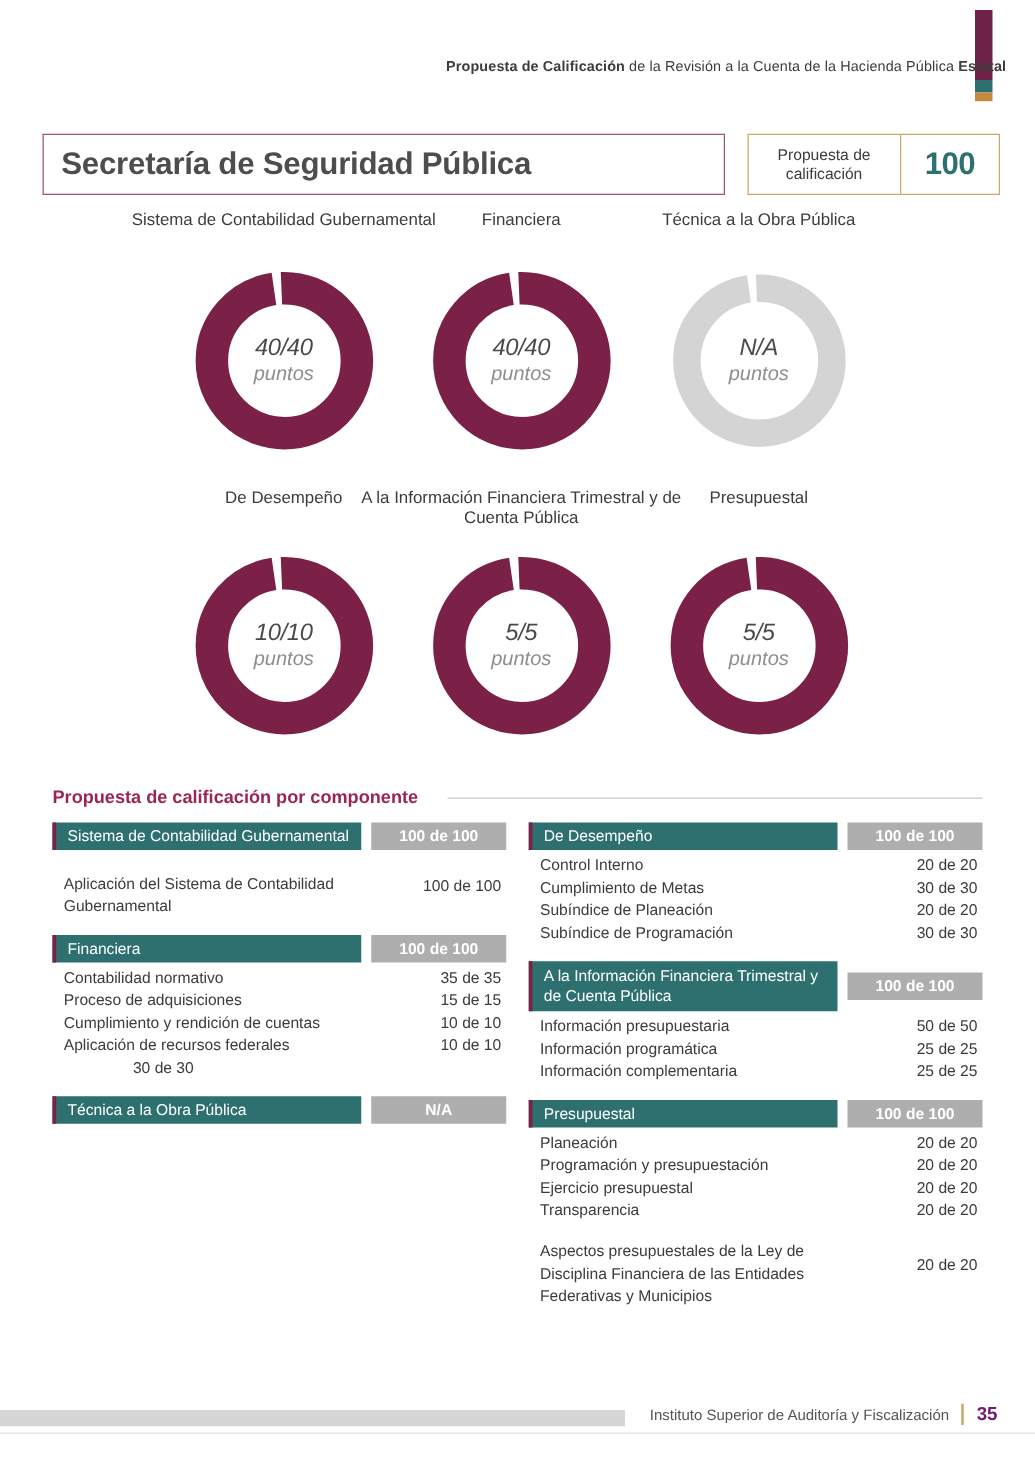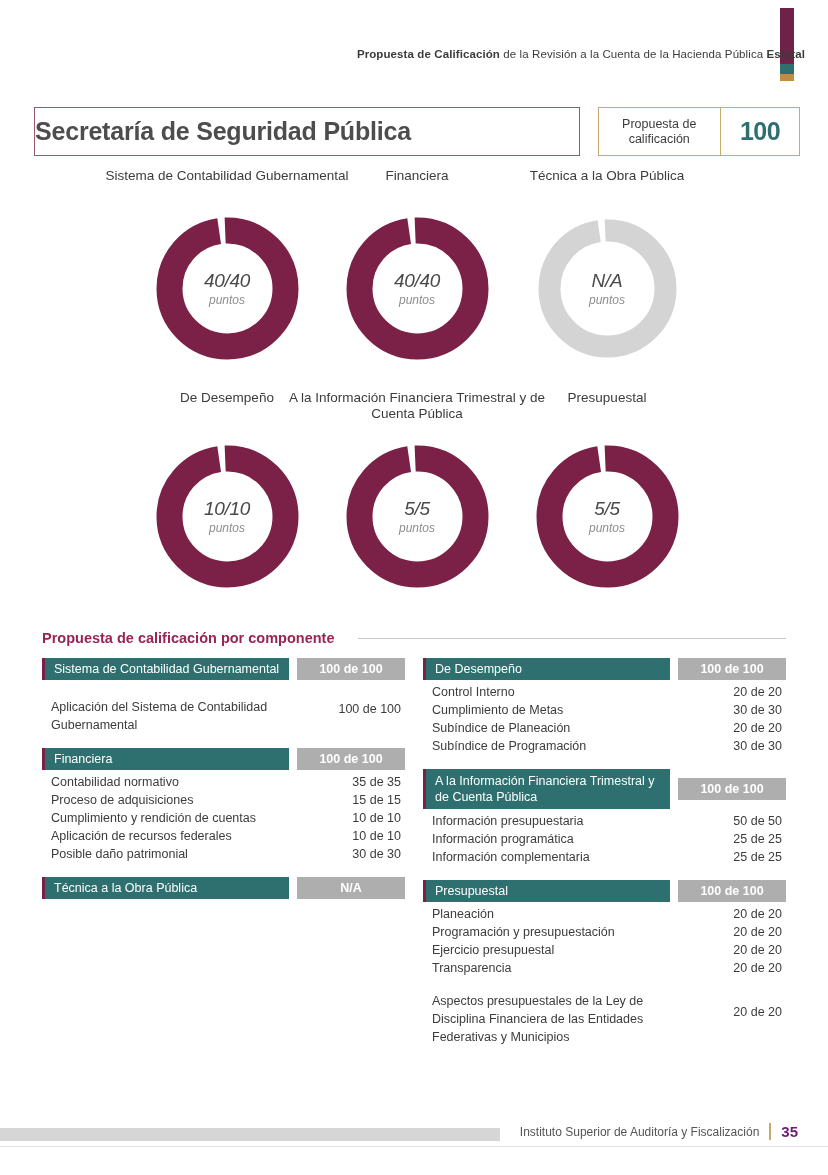--- a/index.html
+++ b/index.html
@@ -27,21 +27,21 @@
   .corner-mark .m3 { height: 7px;  background:#c58a3d; }
 
   
   .title-row {
     position: absolute; top: 107px; left: 34px; right: 30px;
     display: flex; align-items: stretch; gap: 18px;
   }
   .title-box {
     flex: 0 0 546px; height: 49px;
     border: 1.5px solid #9d5574; background:#fff;
-    display:flex; align-items:center; 
+    display:flex; align-items:center; padding-left: 14px;
   }
   .title-box .t {
     font-size: 25px; font-weight: bold; color:#4d4d4d; letter-spacing:-.2px;
   }
   .score-box {
     flex: 0 0 202px; height: 49px;
     border: 1.5px solid #c8a96a; background:#fff;
     display:flex; align-items:center;
   }
   .score-label {
@@ -66,21 +66,21 @@
     font-size: 13.5px; line-height: 16px; color:#3c3c3c; min-height: 48px;
   }
   .row-2 .donut-title { min-height: 54px; }
   .donut-wrap { position: relative; width: 145px; height: 145px; margin: 0 auto; }
   .donut-wrap svg { display:block; width:145px; height:145px; transform: rotate(-90deg); }
   .donut-center {
     position:absolute; inset:0; display:flex; flex-direction:column;
     align-items:center; justify-content:center; line-height:1;font-style:italic;
   }
   .donut-center .v { font-size: 19px; color:#4a4a4a; letter-spacing:-.3px; }
-  .donut-center .u { font-size: 12px; color:#8e8e8e; margin-top: 4px; }
+  .donut-center .u { font-size: 16px; color:#8e8e8e; margin-top: 4px; }
 
   
   .section {
     position:absolute; top: 630px; left: 42px; right: 42px;
   }
   .section-head { display:flex; align-items:center; gap:24px; }
   .section-head .st {
     font-size: 14.5px; font-weight: bold; color:#9a2453; white-space:nowrap;
   }
   .section-head .rule { flex:1; height:1px; background:#c9c9c9; }
@@ -274,21 +274,20 @@
               </div>
               <div class="row">
                 <span class="lbl">Cumplimiento y rendición de cuentas</span>
                 <span class="val">10 de 10</span>
               </div>
               <div class="row">
                 <span class="lbl">Aplicación de recursos federales</span>
                 <span class="val">10 de 10</span>
               </div>
               <div class="row">
-                <span class="lbl">Posible daño patrimonial</span>
                 <span class="val">30 de 30</span>
               </div>
             </div>
           </div>
           <div class="group">
             <div class="grp-head">
               <div class="grp-title">Técnica a la Obra Pública</div>
               <div class="grp-score-wrap">
                 <div class="grp-score">N/A</div>
               </div>

